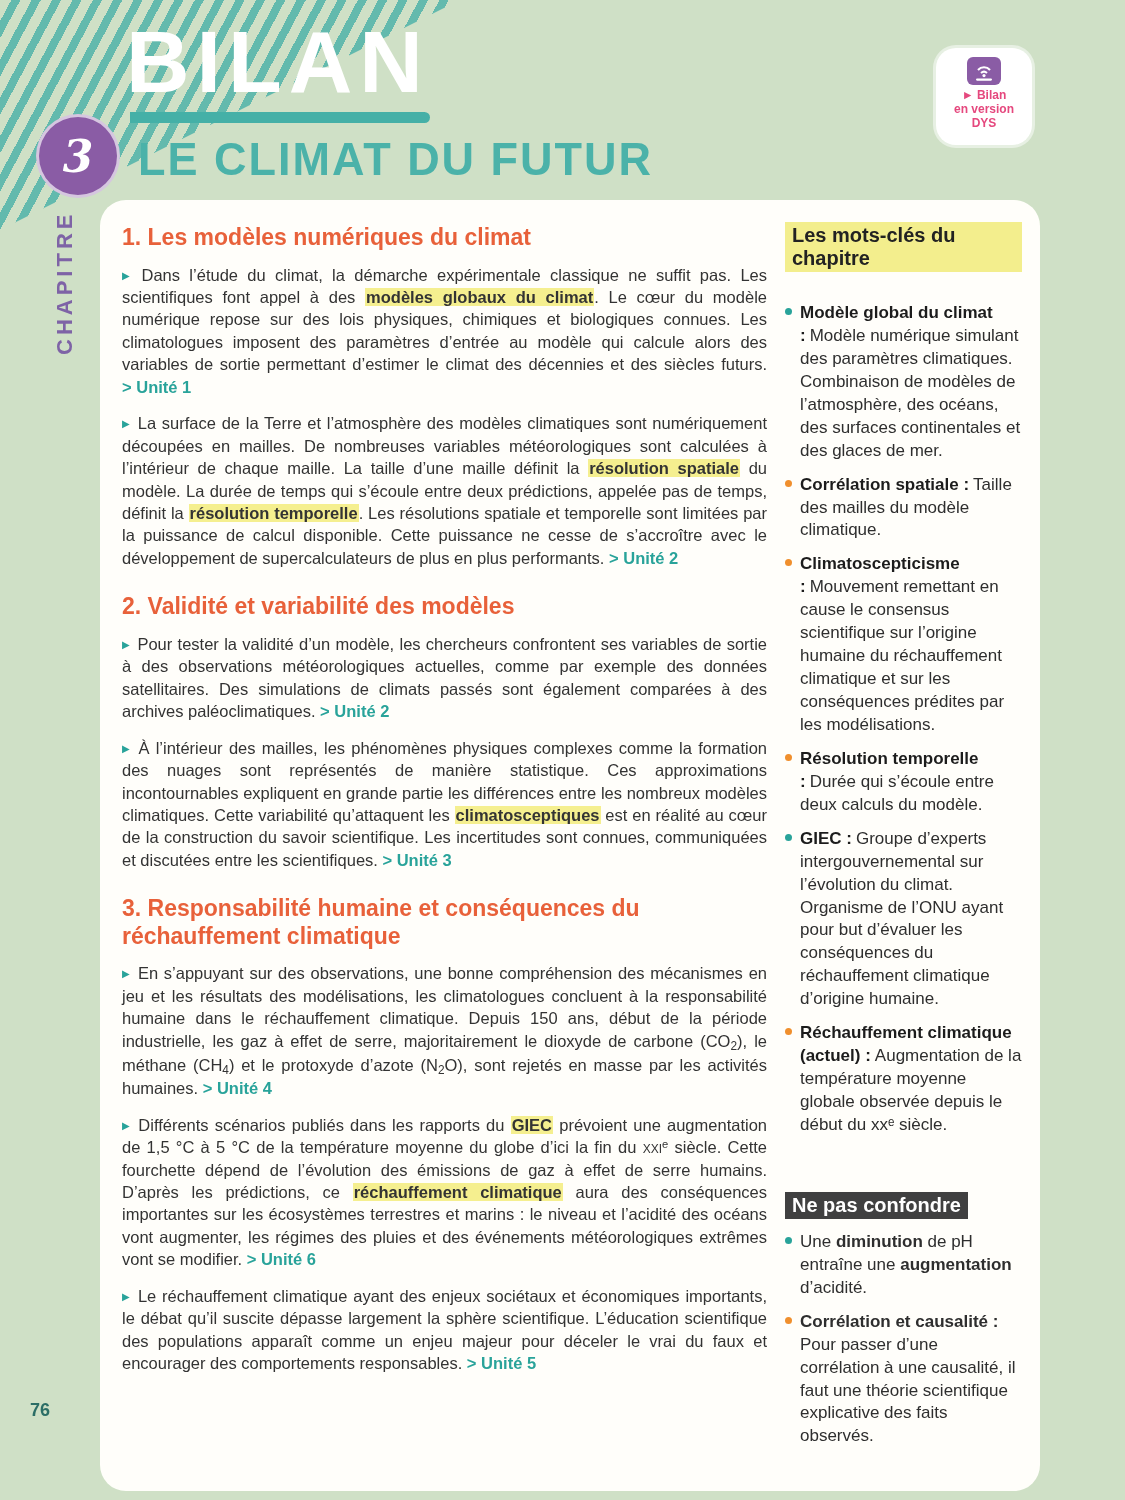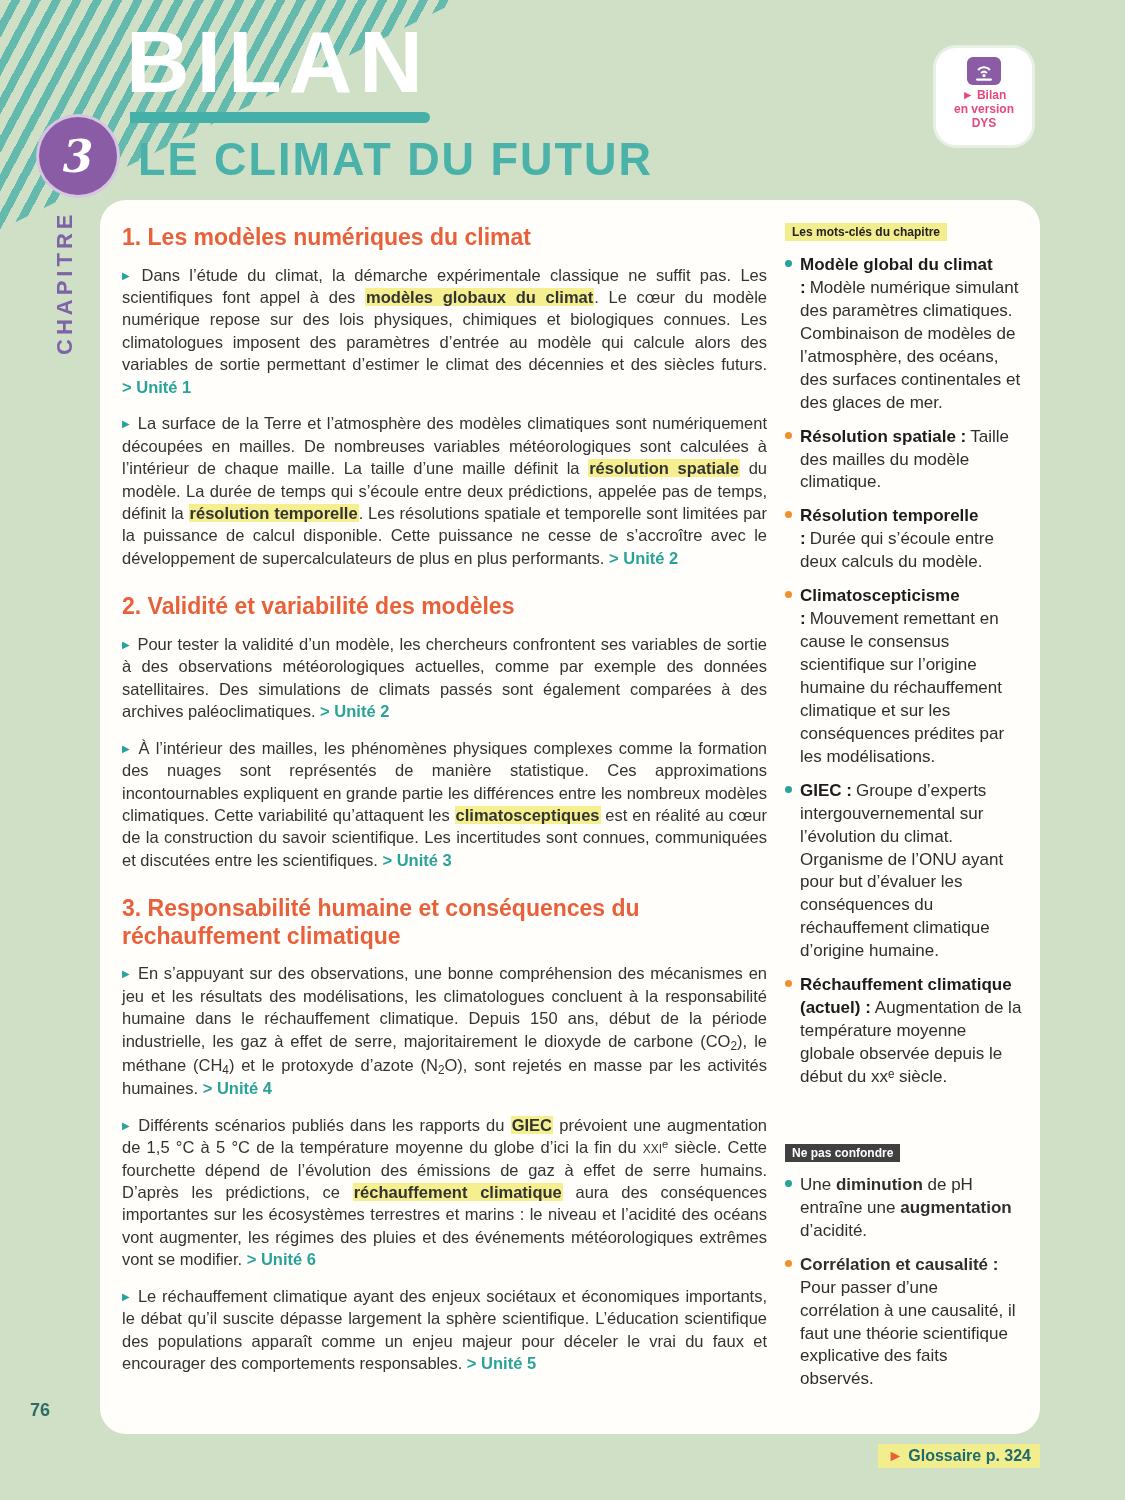--- a/index.html
+++ b/index.html
@@ -76,21 +76,21 @@
   .tri{color:#29a39a;font-size:10px;margin-right:7px;position:relative;top:-2px;}
   .hl{background:#f5ef8f;font-weight:700;padding:0 1px;}
   .link{color:#29a39a;font-weight:700;white-space:nowrap;}
   .b{font-weight:700;}
   .sub{vertical-align:-0.22em;font-size:0.72em;}
   .sup{vertical-align:0.45em;font-size:0.68em;}
   .sc{font-variant:small-caps;}
   
   .side-title{
     display:inline-block;background:#f3ee8d;color:#222;
-    font-size:12px;font-weight:700;padding:2px 7px;margin:0 0 13px;
+    font-size:20px;font-weight:700;padding:2px 7px;margin:0 0 30px;
   }
   .side-title.np{background:#404040;color:#ffffff;margin-top:44px;margin-bottom:12px;}
   .kw{display:flex;gap:8px;margin-bottom:11px;font-size:17px;line-height:1.35;color:#2e2e2e;}
   .dot{flex:none;width:7px;height:7px;border-radius:50%;margin-top:6px;}
   .dot-teal{background:#29a39a;}
   .dot-orange{background:#f08f2d;}
   .kw-term{font-weight:700;color:#1c1c1c;margin-right:4px;}
   
   .glossary-row{width:940px;margin:10px 0 0 100px;text-align:right;}
   .glossary{
@@ -163,29 +163,29 @@
     <aside class="sidebar">
 
       <div class="side-title">Les mots-clés du chapitre</div>
 
       <div class="kw">
         <span class="dot dot-teal"></span>
         <div><span class="kw-term">Modèle global du climat :</span><span>Modèle numérique simulant des paramètres climatiques. Combinaison de modèles de l’atmosphère, des océans, des surfaces continentales et des glaces de mer.</span></div>
       </div>
       <div class="kw">
         <span class="dot dot-orange"></span>
-        <div><span class="kw-term">Résolution spatiale :</span><span>Taille des mailles du modèle climatique.</span></div>
+        <div><span class="kw-term">Corrélation spatiale :</span><span>Taille des mailles du modèle climatique.</span></div>
+      </div>
+      <div class="kw">
+        <span class="dot dot-orange"></span>
+        <div><span class="kw-term">Climatoscepticisme :</span><span>Mouvement remettant en cause le consensus scientifique sur l’origine humaine du réchauffement climatique et sur les conséquences prédites par les modélisations.</span></div>
       </div>
       <div class="kw">
         <span class="dot dot-orange"></span>
         <div><span class="kw-term">Résolution temporelle :</span><span>Durée qui s’écoule entre deux calculs du modèle.</span></div>
-      </div>
-      <div class="kw">
-        <span class="dot dot-orange"></span>
-        <div><span class="kw-term">Climatoscepticisme :</span><span>Mouvement remettant en cause le consensus scientifique sur l’origine humaine du réchauffement climatique et sur les conséquences prédites par les modélisations.</span></div>
       </div>
       <div class="kw">
         <span class="dot dot-teal"></span>
         <div><span class="kw-term">GIEC :</span><span>Groupe d’experts intergouvernemental sur l’évolution du climat. Organisme de l’ONU ayant pour but d’évaluer les conséquences du réchauffement climatique d’origine humaine.</span></div>
       </div>
       <div class="kw">
         <span class="dot dot-orange"></span>
         <div><span class="kw-term">Réchauffement climatique (actuel) :</span><span>Augmentation de la température moyenne globale observée depuis le début du xxᵉ siècle.</span></div>
       </div>
 

